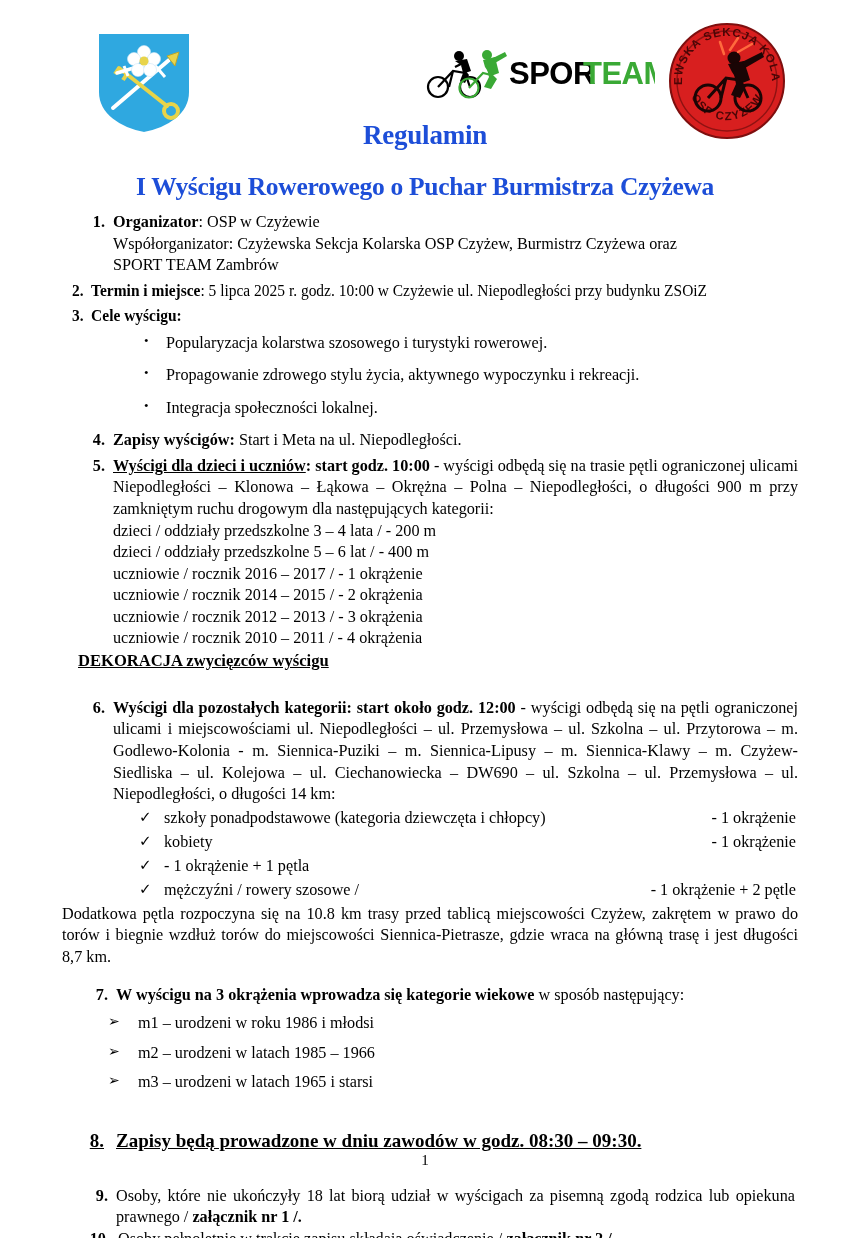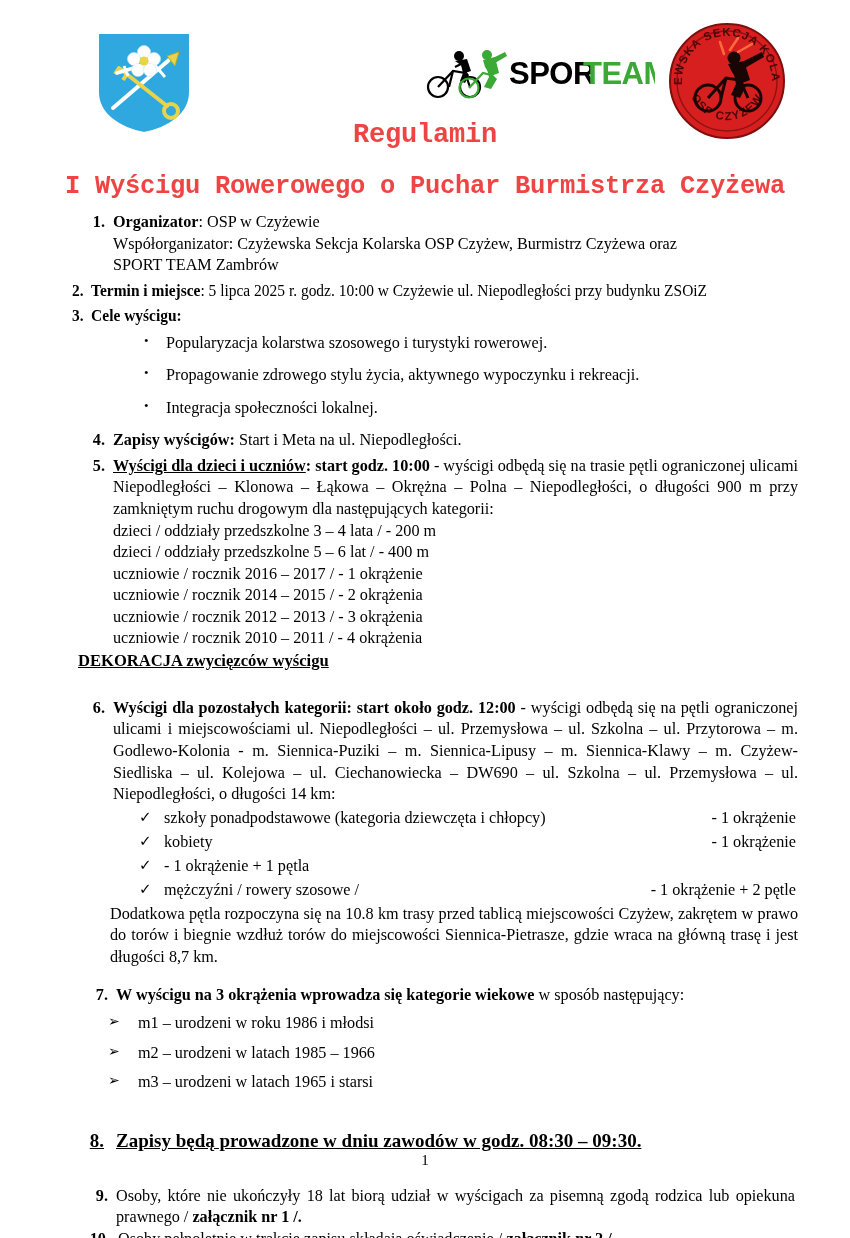--- a/index.html
+++ b/index.html
@@ -52,23 +52,23 @@
     width: 118px;
     height: 118px;
   }
 
   .title-block {
     position: absolute;
     left: 0;
     top: 118px;
     width: 850px;
     text-align: center;
-    font-family: Liberation Mono, monospace;
+    font-family: Liberation Serif, serif;
     font-weight: bold;
-    color: #ef4444;
+    color: #1d4ed8;
   }
   .title-main {
     font-size: 27px;
     line-height: 34px;
     letter-spacing: -0.2px;
   }
   .title-sub {
     font-size: 25.5px;
     line-height: 33px;
     letter-spacing: -0.3px;
@@ -421,21 +421,21 @@
         <span class="mark">✓</span>
         <span class="tail">- 1 okrążenie + 1 pętla</span>
       </li>
       <li>
         <span class="mark">✓</span>
         <span>mężczyźni / rowery szosowe /</span>
         <span class="tail">- 1 okrążenie + 2 pętle</span>
       </li>
     </ul>
 
-    <div class="just" style="margin-left:110px;margin-right:52px;">Dodatkowa pętla rozpoczyna się na 10.8 km trasy przed tablicą miejscowości Czyżew, zakrętem w prawo do torów i biegnie wzdłuż torów do miejscowości Siennica-Pietrasze, gdzie wraca na główną trasę i jest długości 8,7 km.</div>
+    <div class="just" style="margin-left:62px;margin-right:52px;">Dodatkowa pętla rozpoczyna się na 10.8 km trasy przed tablicą miejscowości Czyżew, zakrętem w prawo do torów i biegnie wzdłuż torów do miejscowości Siennica-Pietrasze, gdzie wraca na główną trasę i jest długości 8,7 km.</div>
 
     <div class="gap-m"></div>
 
     <div class="li ind-c">
       <span class="num">7.</span>
       <span class="b">W wyścigu na 3 okrążenia wprowadza się kategorie wiekowe</span><span> w sposób następujący:</span>
     </div>
 
     <ul class="arrows">
       <li>

